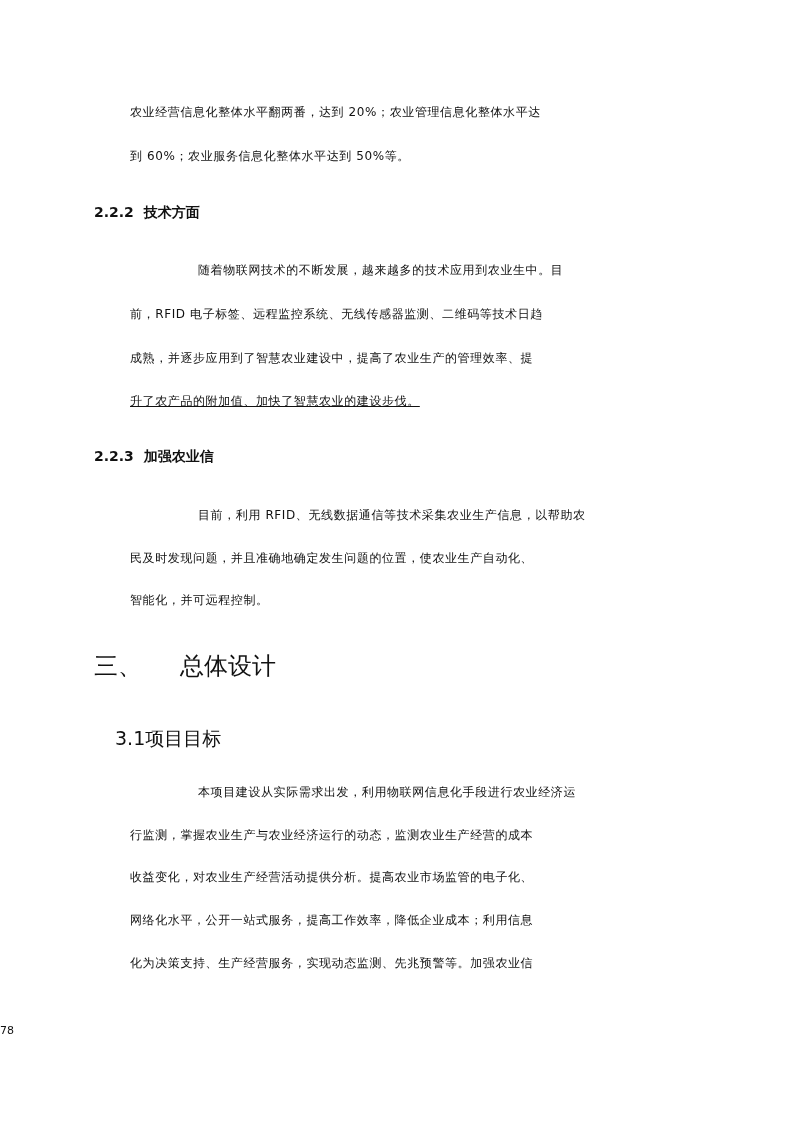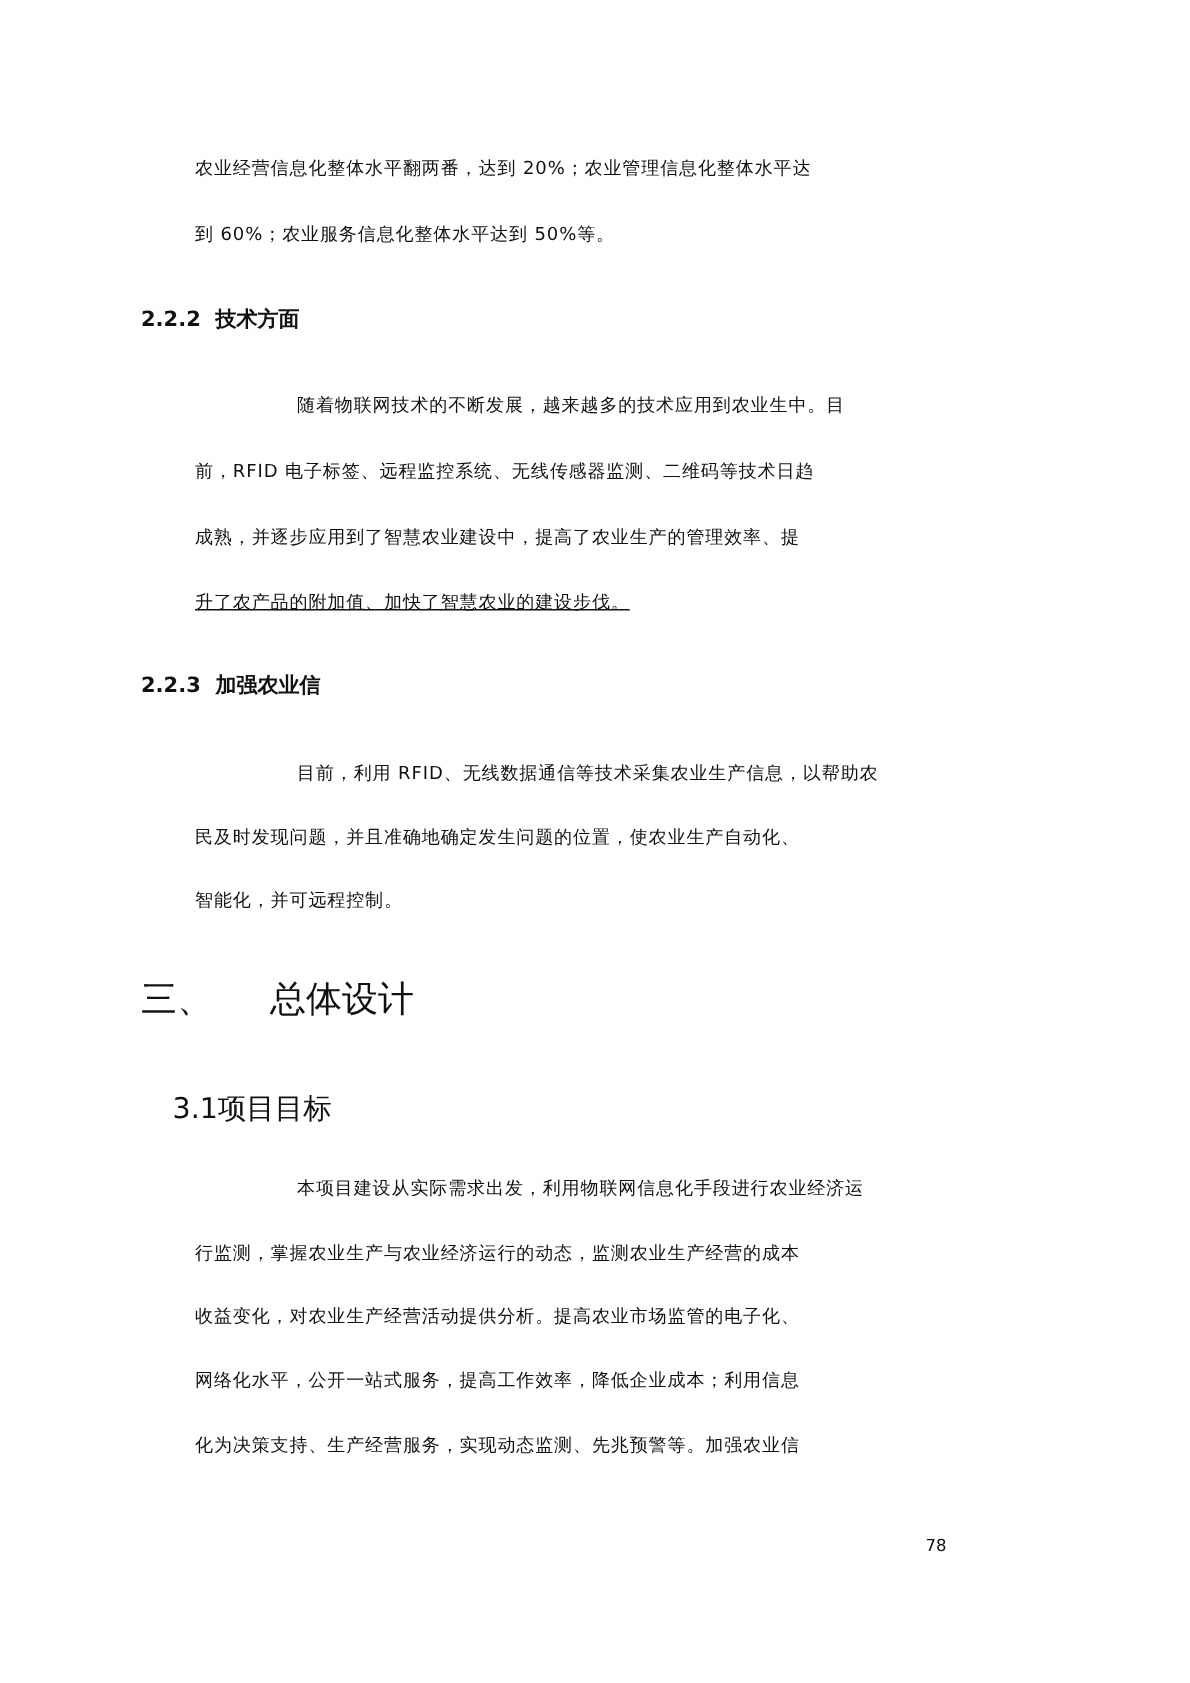--- a/index.html
+++ b/index.html
@@ -4,21 +4,21 @@
   <style>
     html, body { margin: 0; padding: 0; background: #ffffff; }
     body { width: 793px; height: 1122px; position: relative; overflow: hidden;
            font-family: "DejaVu Sans", "Liberation Sans", sans-serif; color: #111; }
     .line { position: absolute; left: 94px; font-size: 12px; white-space: nowrap; letter-spacing: 0.6px; margin-left: 36px; }
     .indent { left: 126px; padding-left: 36px; }
     .h3 { position: absolute; left: 94px; font-size: 14px; font-weight: bold; white-space: nowrap; }
     .h1 { position: absolute; left: 94px; font-size: 24px; font-weight: normal; white-space: nowrap; font-family: Liberation Serif, serif; }
     .h1 .num { display: inline-block; width: 86px; }
     .h2 { position: absolute; left: 103px; font-size: 19px; font-weight: normal; white-space: nowrap; margin-left: 12px; }
-    .pagenum { position: absolute; left: 0; width: 631px; text-align: right; top: 1024px; font-size: 11px; }
+    .pagenum { position: absolute; left: 0; width: 631px; text-align: left; top: 1024px; font-size: 11px; }
   </style>
 </head>
 <body>
 
 <div>
 
   <div class="line" style="top:104px;">农业经营信息化整体水平翻两番，达到 20%；农业管理信息化整体水平达</div>
   <div class="line" style="top:148px;">到 60%；农业服务信息化整体水平达到 50%等。</div>
 
   <div class="h3" style="top:204px;">

